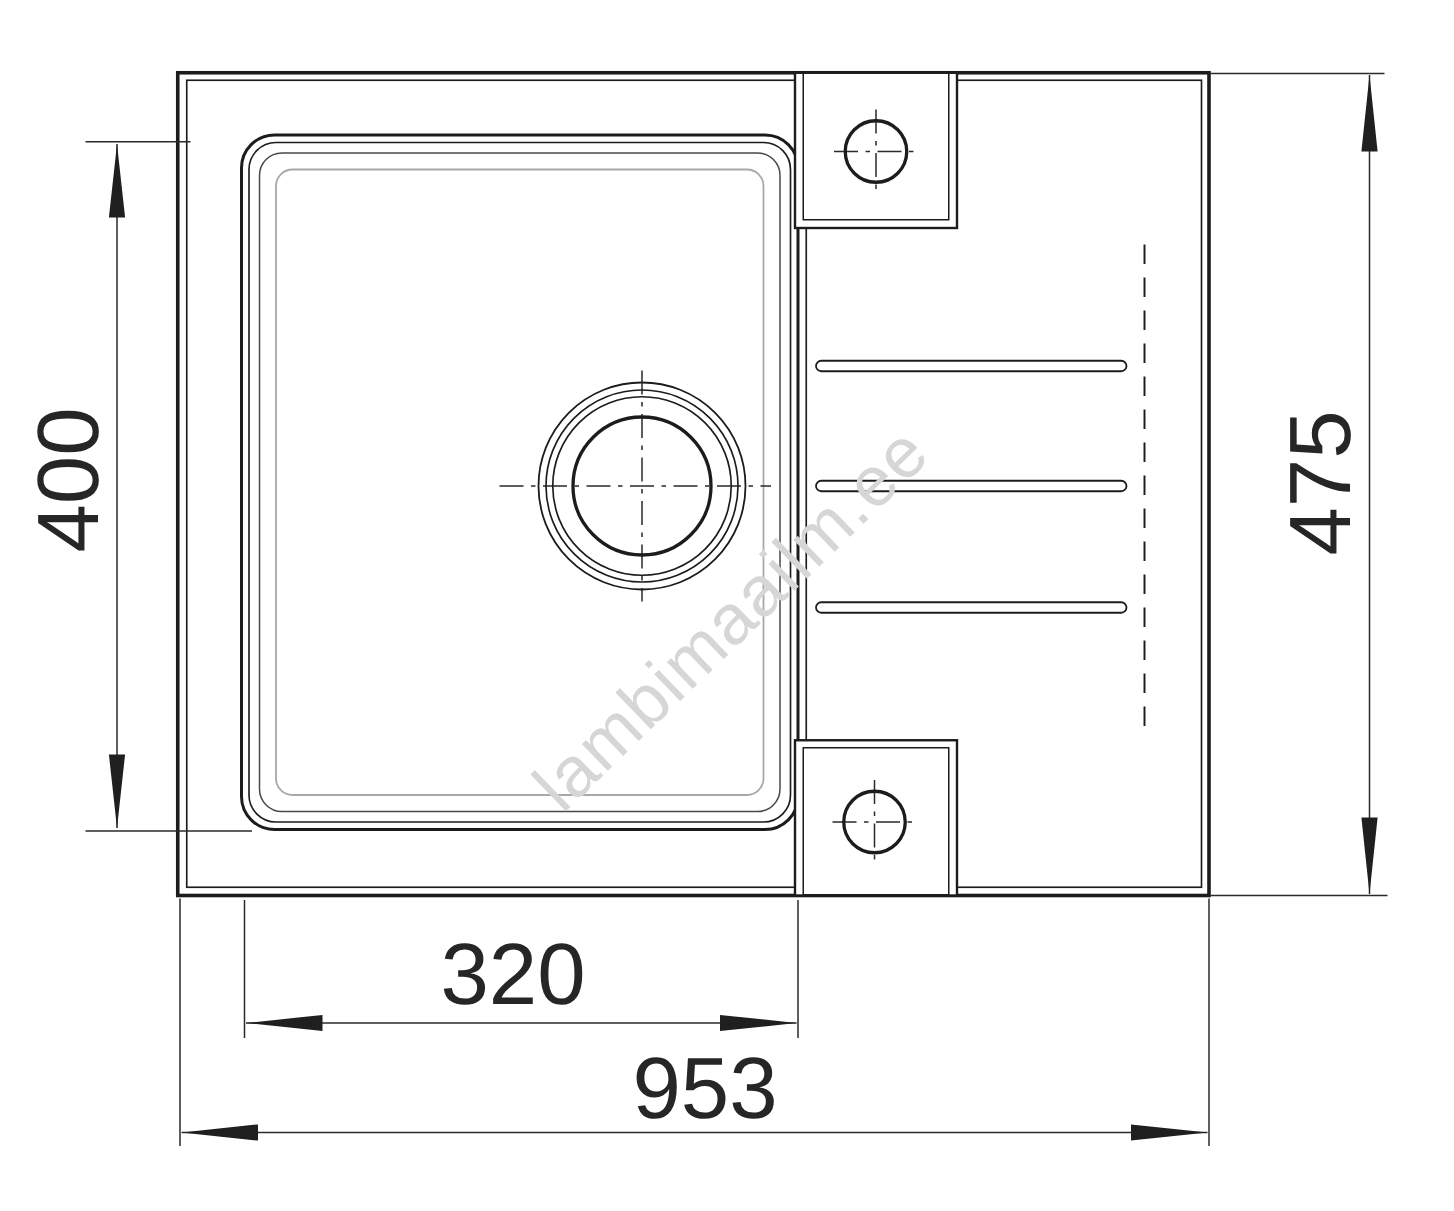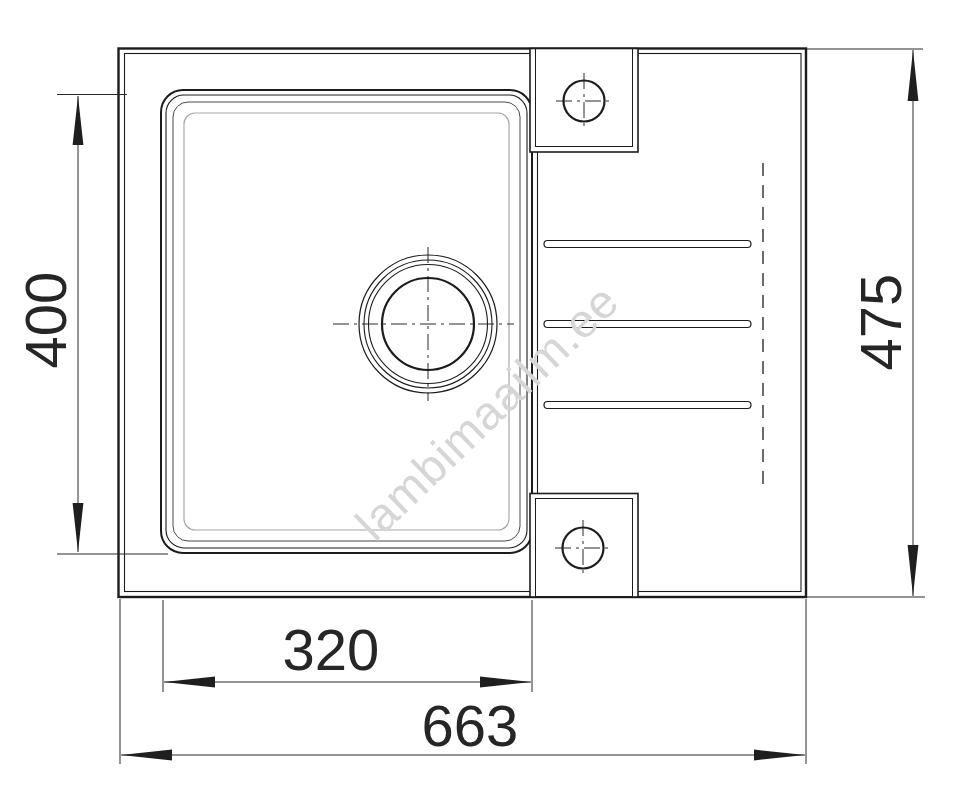--- a/index.html
+++ b/index.html
@@ -127,18 +127,18 @@
       <line x1="121" y1="755" x2="805" y2="755" class="dl"></line>
       <polygon class="ar" points="121,755 172,749.6 172,760.4"></polygon>
       <polygon class="ar" points="805,755 754,749.6 754,760.4"></polygon>
     </g>
   </svg>
 
   <div class="dim-label vertical" style="left:46px; top:320px">400</div>
 
   <div class="dim-label vertical" style="left:881px; top:322px">475</div>
 
-  <div class="dim-label" style="left:331px; top:650px">320</div>
+  <div class="dim-label" style="left:342px; top:650px">320</div>
 
-  <div class="dim-label" style="left:470px; top:726px">663</div>
+  <div class="dim-label" style="left:470px; top:726px">953</div>
 
   <div class="watermark" style="left:487px; top:412px">lambimaailm.ee</div>
 </div>
 
 </body></html>

